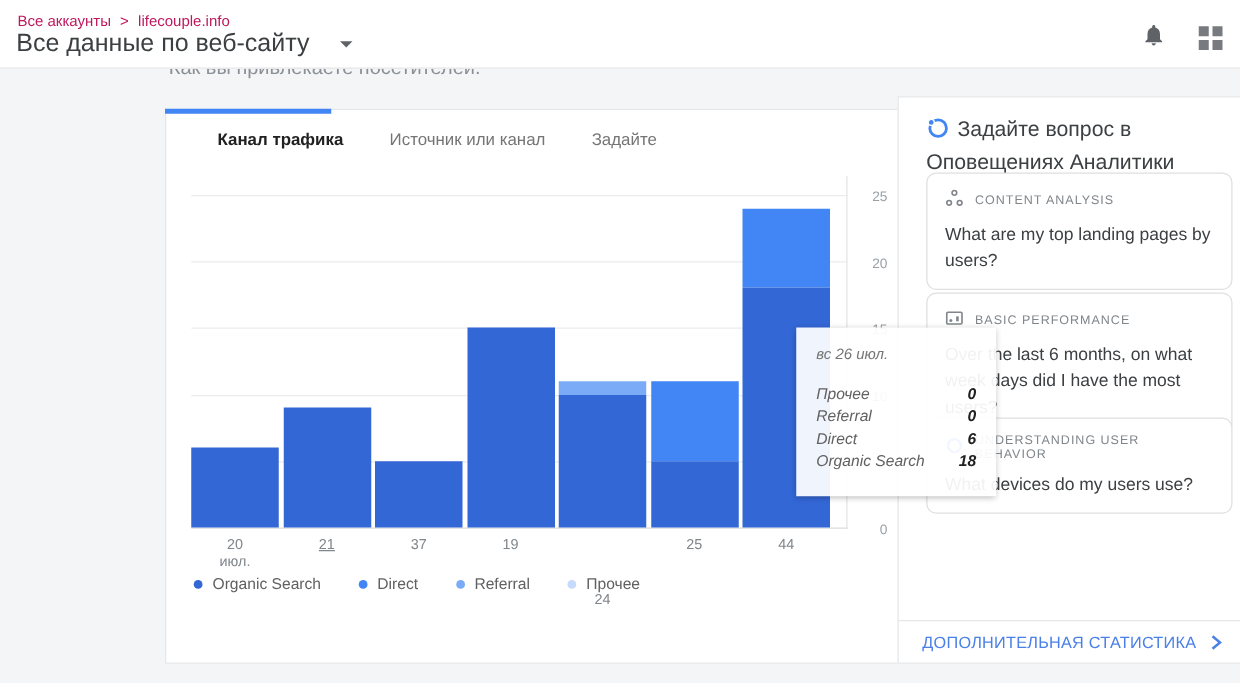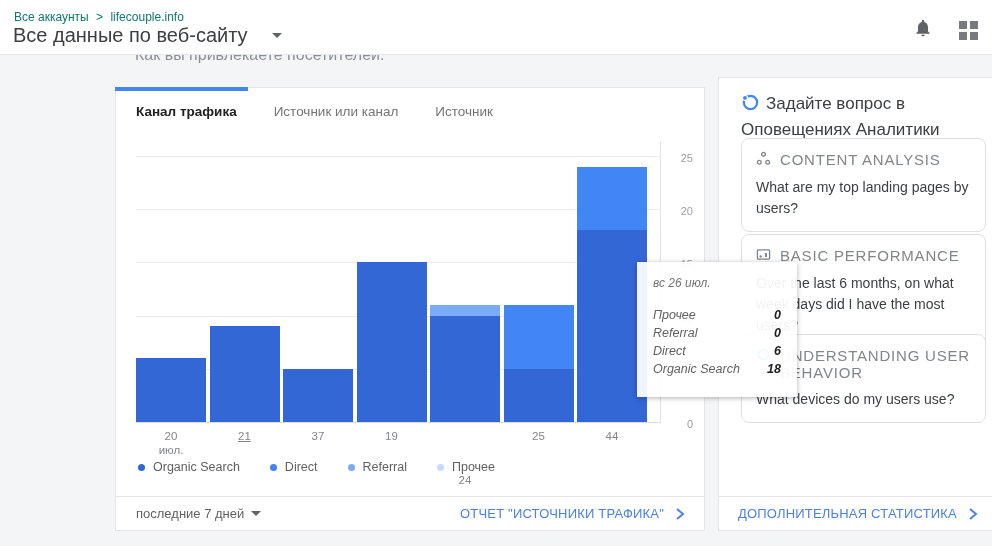--- a/index.html
+++ b/index.html
@@ -3,36 +3,36 @@
 <meta charset="utf-8">
 <style>
   * { box-sizing: border-box; margin: 0; padding: 0; }
   html,body { width:992px; height:546px; overflow:hidden; }
   body { font-family: "Liberation Sans","DejaVu Sans",sans-serif; background:#f4f5f6; }
   .stage { position:relative; width:992px; height:546px; overflow:hidden; }
 
   
   .appbar { position:absolute; left:0; top:0; width:992px; height:55px; background:#fff;
             border-bottom:1px solid #e6e6e6; z-index:5; }
-  .breadcrumb { position:absolute; left:14px; top:10px; font-size:12px; color:#0f766e; }
+  .breadcrumb { position:absolute; left:14px; top:10px; font-size:12px; color:#be185d; }
   .breadcrumb span { margin-right:4px; }
   .page-title-row { position:absolute; left:13px; top:24px; font-size:20px; color:#3c4043;
                     display:flex; align-items:center; gap:24px; }
   .caret { display:inline-block; width:0; height:0; border-left:5px solid transparent;
            border-right:5px solid transparent; border-top:5px solid #5f6368; }
   .appbar-icons { position:absolute; right:14px; top:18px; display:flex; align-items:center; gap:26px; }
   .apps-grid { display:grid; grid-template-columns:8px 8px; grid-template-rows:8px 8px; gap:3px; }
   .apps-grid i { background:#5f6368; opacity:.85; }
 
   
   .section-heading { position:absolute; left:135px; top:46px; font-size:16px; color:#8a9097; z-index:1; }
 
   
   .card { background:#fff; border:1px solid #e4e6e8; }
-  .traffic-card { position:absolute; left:115px; top:87px; width:590px; height:444px; }
+  .traffic-card { position:absolute; left:132px; top:87px; width:590px; height:444px;padding-left:21px; }
   .tab-indicator { position:absolute; left:-1px; top:-1px; width:133px; height:4px; background:#4285f4; }
   .tabs { display:flex; gap:37px; padding:16px 0 0 20px; font-size:13.5px; }
   .tab { color:#757575; cursor:pointer; }
   .tab.active { color:#212121; font-weight:bold; }
 
   
   .chart-plot { position:absolute; left:20px; top:53px; width:525px; height:282px;
                 border-right:1px solid #e3e3e3; }
   .gridline { position:absolute; left:0; width:525px; height:1px; background:#ececec; }
   .gridline.baseline { background:#dadce0; }
@@ -59,21 +59,21 @@
   .tt-row { display:flex; justify-content:space-between; font-size:12.5px; color:#616161;
             line-height:18px; }
   .tt-row b { color:#212121; }
 
   
   .insights { position:absolute; left:718px; top:77px; width:284px; height:454px; }
   .insights-title { padding:14px 20px 10px 22px; font-size:17px; color:#3c4043; line-height:23px; }
   .intel-icon { display:inline-block; vertical-align:-3px; margin-right:6px; }
   .q-card { position:absolute; left:22px; width:245px; background:#fff; border:1px solid #e0e0e0;
             border-radius:8px; padding:12px 14px; cursor:pointer; }
-  .q-cat { display:flex; gap:9px; font-size:15px; letter-spacing:.8px;
+  .q-cat { display:flex; align-items:center; gap:9px; font-size:10px; letter-spacing:.8px;
            color:#80868b; margin-bottom:8px; }
   .q-text { font-size:14px; color:#3c4043; line-height:21px; }
   .insights-footer { position:absolute; left:0; bottom:0; width:100%; height:34px;
                      border-top:1px solid #e6e6e6; display:flex; align-items:center;
                      justify-content:flex-end; padding-right:22px; }
 </style>
 </head>
 <body>
 
 <div class="stage">
@@ -103,21 +103,21 @@
           <i></i>
       </span>
     </div>
   </div>
 
   <div class="card traffic-card">
     <div class="tab-indicator"></div>
     <div class="tabs">
       <div class="tab active">Канал трафика</div>
       <div class="tab">Источник или канал</div>
-      <div class="tab">Источник</div>
+      <div class="tab">Задайте</div>
     </div>
 
     <div class="chart-plot">
         <div class="gridline baseline" style="bottom: 0px;"></div>
         <div class="ytick" style="bottom: -7px;">0</div>
         <div class="gridline" style="bottom: 53.2075px;"></div>
         <div class="ytick" style="bottom: 46.2075px;">5</div>
         <div class="gridline" style="bottom: 106.415px;"></div>
         <div class="ytick" style="bottom: 99.4151px;">10</div>
         <div class="gridline" style="bottom: 159.623px;"></div>
@@ -186,32 +186,20 @@
       <div class="legend-item">
         <span class="legend-dot" style="background: rgb(123, 170, 247);"></span>
         <span>Referral</span>
       </div>
       <div class="legend-item">
         <span class="legend-dot" style="background: rgb(198, 218, 252);"></span>
         <span>Прочее</span>
       </div>
     </div>
 
-    <div class="card-footer">
-      <div class="range-select">
-        <span>последние 7 дней</span>
-        <span class="caret"></span>
-      </div>
-      <div class="blue-link">
-        <span>ОТЧЕТ "ИСТОЧНИКИ ТРАФИКА"</span>
-        <svg width="12" height="14" viewBox="0 0 12 14">
-          <polyline points="3,2 9,7 3,12" fill="none" stroke="#4a80e8" stroke-width="2"></polyline>
-        </svg>
-      </div>
-    </div>
   </div>
 
   <div class="card insights">
     <div class="insights-title">
       <span class="intel-icon">
         <svg width="19" height="19" viewBox="0 0 20 20">
           <circle cx="10" cy="10" r="7" fill="none" stroke="#4285f4" stroke-width="2.4"></circle>
           <circle cx="4.2" cy="5.2" r="2.6" fill="#4285f4" stroke="#fff" stroke-width="1.2"></circle>
         </svg>
       </span><span>Задайте вопрос в Оповещениях Аналитики</span>

